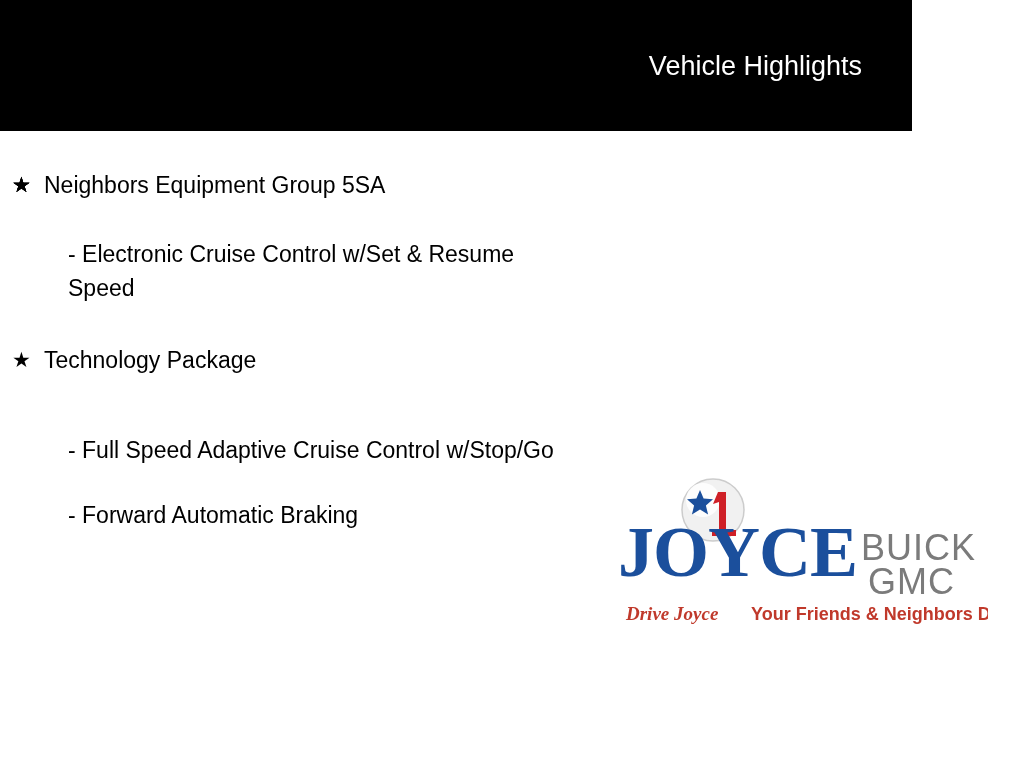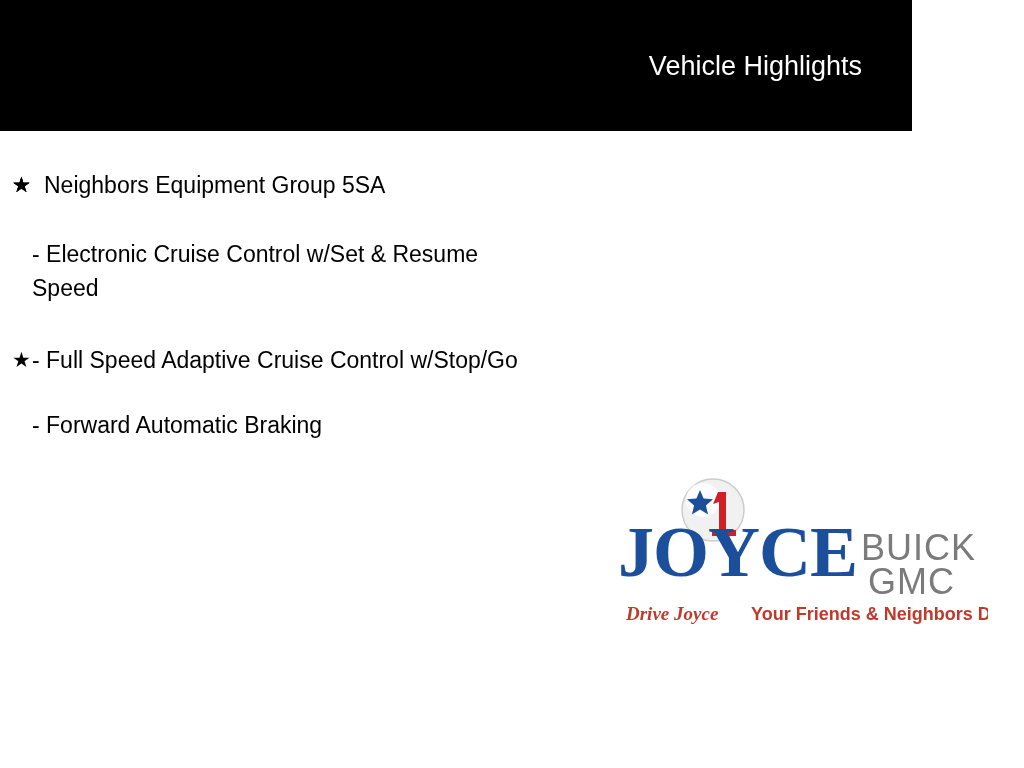--- a/index.html
+++ b/index.html
@@ -53,21 +53,21 @@
     padding: 0 0 0 44px;
     font-size: 23px;
     line-height: 34px;
     color: #000000;
   }
   .feature.bullet {
     margin-top: 20px;
   }
   .feature.sub {
     margin-top: 20px;
-    padding-left: 32px;
+    padding-left: 68px;
   }
   .feature .star {
     position: absolute;
     left: 12px;
     top: 0;
     font-size: 21px;
     line-height: 34px;
     color: #000000;
   }
   .feature-text {
@@ -113,23 +113,24 @@
         <span class="star">★</span>
         <span class="feature-text">Neighbors Equipment Group 5SA</span>
       </li>
 
       <li class="feature sub" style="margin-top:35px">
         <span class="feature-text">- Electronic Cruise Control w/Set &amp; Resume Speed</span>
       </li>
 
       <li class="feature bullet" style="margin-top:38px">
         <span class="star">★</span>
+        <span class="feature-text">Technology Package</span>
       </li>
 
-      <li class="feature sub" style="margin-top:36px">
+      <li class="feature sub" style="margin-top:56px">
         <span class="feature-text">- Full Speed Adaptive Cruise Control w/Stop/Go</span>
       </li>
 
       <li class="feature sub" style="margin-top:31px">
         <span class="feature-text">- Forward Automatic Braking</span>
       </li>
 
     </ul>
   </div>
 

